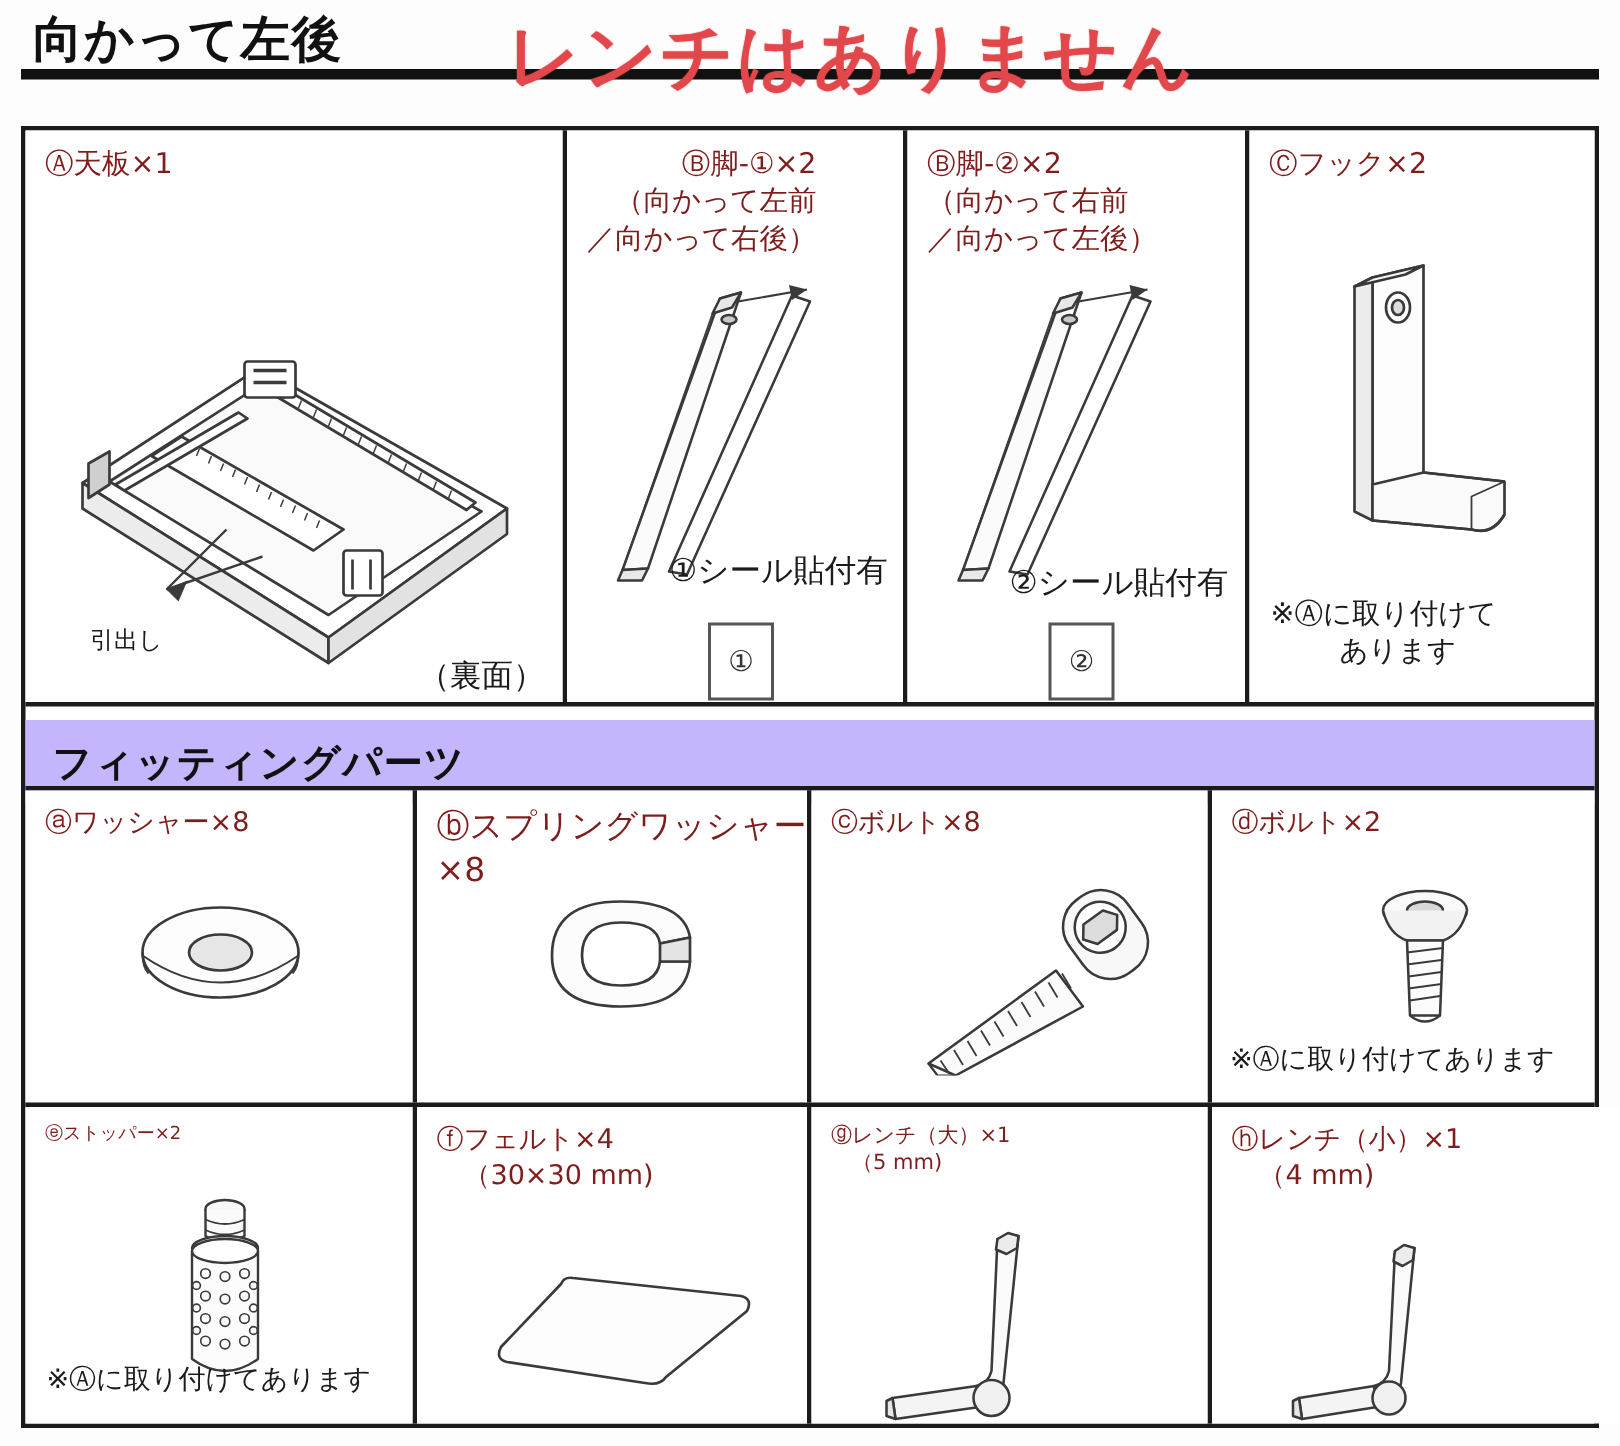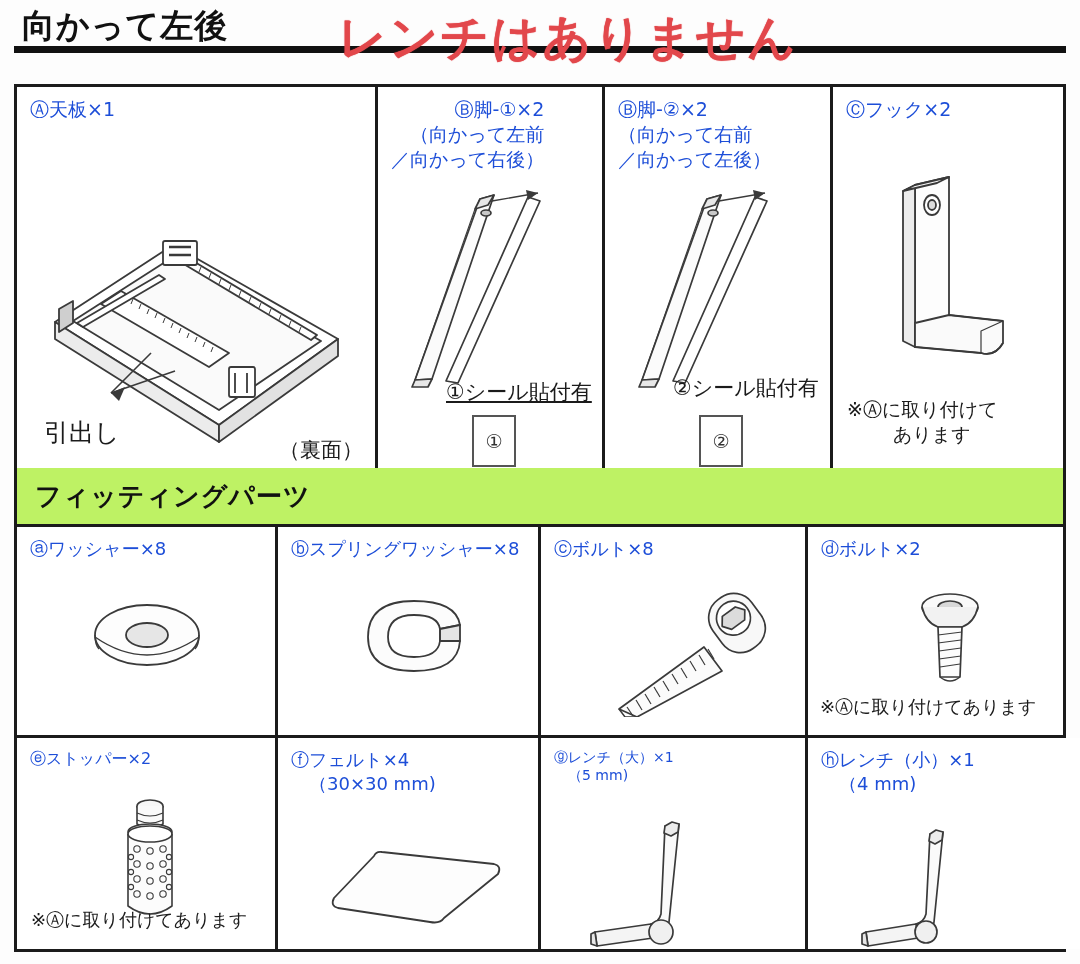--- a/index.html
+++ b/index.html
@@ -62,21 +62,21 @@
   
   .cell {
     position: absolute;
     background: #fff;
     overflow: hidden;
   }
   .cell-label {
     position: absolute;
     left: 13px; top: 10px;
     font-size: 19px;
-    color: #1d4ed8;
+    color: #7f1d1d;
     line-height: 1.32;
     white-space: pre-line;
   }
   .cell-note {
     position: absolute;
     font-size: 18px;
     color: #1b1b1b;
     line-height: 1.3;
     white-space: pre-line;
   }
@@ -87,23 +87,23 @@
   }
   .hline {
     position: absolute;
     height: 3px;
     background: #1b1b1b;
   }
 
   
   .section-band {
     position: absolute;
-    left: 0; top: 381px;
+    left: 0; top: 393px;
     width: 1046px; height: 56px;
-    background: #bef264;
+    background: #c4b5fd;
   }
   .section-title {
     position: absolute;
     left: 18px; top: 11px;
     font-size: 26px;
     font-weight: bold;
     letter-spacing: 1px;
     color: #111;
     white-space: nowrap;
   }
@@ -197,21 +197,21 @@
 
             <path d="M26 152 L40 144 L40 166 L26 175 Z" fill="#cfcfcf"></path>
 
             <path d="M118 196 L78 236" stroke-width="1.6"></path>
             <path d="M142 214 L78 236" stroke-width="1.6"></path>
             <path d="M78 236 L92 230 L86 244 Z" fill="#3a3a3a" stroke="none"></path>
           </g>
         </svg>
       </div>
 
-      <div class="cell-note" style="left:27px; top:330px; font-size:25px;">引出し</div>
+      <div class="cell-note" style="left:43px; top:330px; font-size:16px;">引出し</div>
       <div class="cell-note" style="left:262px; top:350px; font-size:21px;">（裏面）</div>
     </div>
 
     <div class="cell" style="left:361px; top:0; width:224px; height:381px;text-align:right;">
       <div class="cell-label">Ⓑ脚-①×2
 （向かって左前
 ／向かって右後）</div>
 
       <div class="dwg" style="left:10px; top:100px;">
         <svg width="205" height="205" viewBox="0 0 205 205">
@@ -225,21 +225,21 @@
             <path d="M140 10 L152 14 L70 196 L58 194 Z" fill="#ffffff"></path>
 
             <path d="M104 14 L150 6" stroke-width="1.4"></path>
             <path d="M150 6 L138 3 L140 13 Z" fill="#3a3a3a" stroke="none"></path>
 
             <ellipse cx="98" cy="26" rx="5" ry="3" fill="#c9c9c9"></ellipse>
           </g>
         </svg>
       </div>
 
-      <div class="cell-note" style="left:68px; top:292px; font-size:21px;text-decoration:underline;">①シール貼付有</div>
+      <div class="cell-note" style="left:68px; top:280px; font-size:21px;">①シール貼付有</div>
 
       <div class="sticker-box" style="left:94px; top:328px;">①</div>
     </div>
 
     <div class="cell" style="left:588px; top:0; width:225px; height:381px;">
       <div class="cell-label">Ⓑ脚-②×2
 （向かって右前
 ／向かって左後）</div>
 
       <div class="dwg" style="left:10px; top:100px;">
@@ -308,21 +308,21 @@
             <ellipse cx="60" cy="40" rx="21" ry="12" fill="#e6e6e6"></ellipse>
             <path d="M8 40 Q8 50 12 54" stroke-width="1.3"></path>
             <path d="M112 40 Q112 50 108 54" stroke-width="1.3"></path>
             <path d="M8 42 Q60 78 112 42" stroke-width="1.4"></path>
           </g>
         </svg>
       </div>
     </div>
 
     <div class="cell" style="left:261px; top:440px; width:260px; height:208px;">
-      <div class="cell-label" style="font-size:18px;">ⓑスプリングワッシャー×8</div>
+      <div class="cell-label" style="font-size:22px;">ⓑスプリングワッシャー×8</div>
       <div class="dwg" style="left:76px; top:66px;">
         <svg width="120" height="90" viewBox="0 0 120 90">
           <g fill="none" stroke="#3a3a3a" stroke-width="1.8" stroke-linejoin="round">
             <path d="M60 8 Q14 8 14 44 Q14 78 60 78 Q104 78 106 48
                      L86 48 Q84 64 60 64 Q34 64 34 44 Q34 22 60 22
                      Q84 22 86 36 L106 32 Q102 8 60 8 Z" fill="#fcfcfc"></path>
             <path d="M86 36 L106 32 L106 48 L86 48 Z" fill="#e4e4e4"></path>
             <path d="M86 36 L86 48" stroke-width="1.3"></path>
           </g>
         </svg>
@@ -385,21 +385,21 @@
       <div class="cell-note" style="left:12px; top:168px; font-size:18px;">※Ⓐに取り付けてあります</div>
     </div>
 
     <div class="hline" style="left:0; top:648px; width:1046px;"></div>
 
     <div class="vline" style="left:258px; top:651px; height:211px;"></div>
     <div class="vline" style="left:521px; top:651px; height:211px;"></div>
     <div class="vline" style="left:788px; top:651px; height:211px;"></div>
 
     <div class="cell" style="left:0; top:651px; width:258px; height:211px;">
-      <div class="cell-label" style="font-size:16px;">ⓔストッパー×2</div>
+      <div class="cell-label" style="font-size:12px;">ⓔストッパー×2</div>
       <div class="dwg" style="left:88px; top:56px;">
         <svg width="90" height="135" viewBox="0 0 90 135">
           <g fill="none" stroke="#3a3a3a" stroke-width="1.6" stroke-linejoin="round">
 
             <ellipse cx="45" cy="12" rx="13" ry="6" fill="#f7f7f7"></ellipse>
             <path d="M32 12 L32 30 Q45 38 58 30 L58 12" fill="#fafafa"></path>
             <path d="M32 19 Q45 25 58 19" stroke-width="1.2"></path>
             <path d="M32 26 Q45 32 58 26" stroke-width="1.2"></path>
 
             <ellipse cx="45" cy="38" rx="22" ry="8" fill="#f1f1f1"></ellipse>

